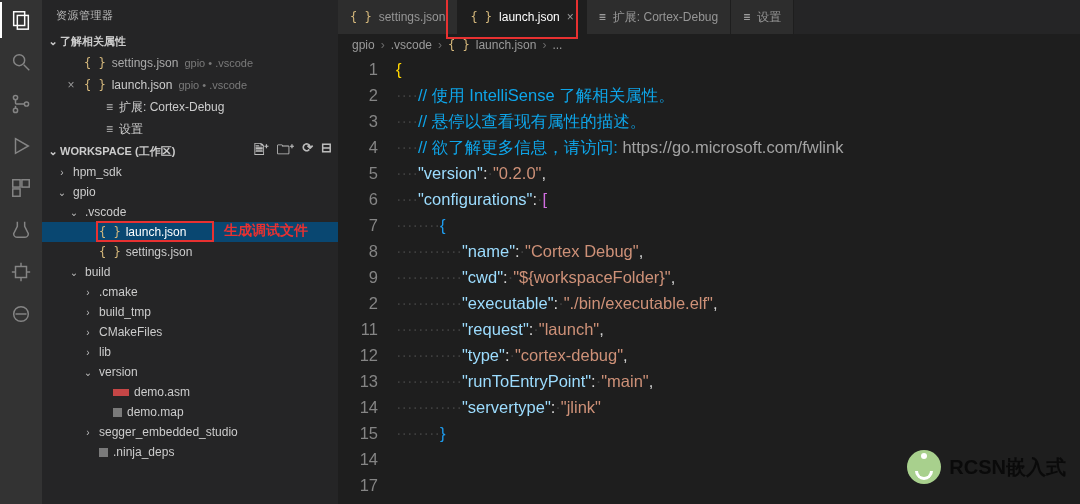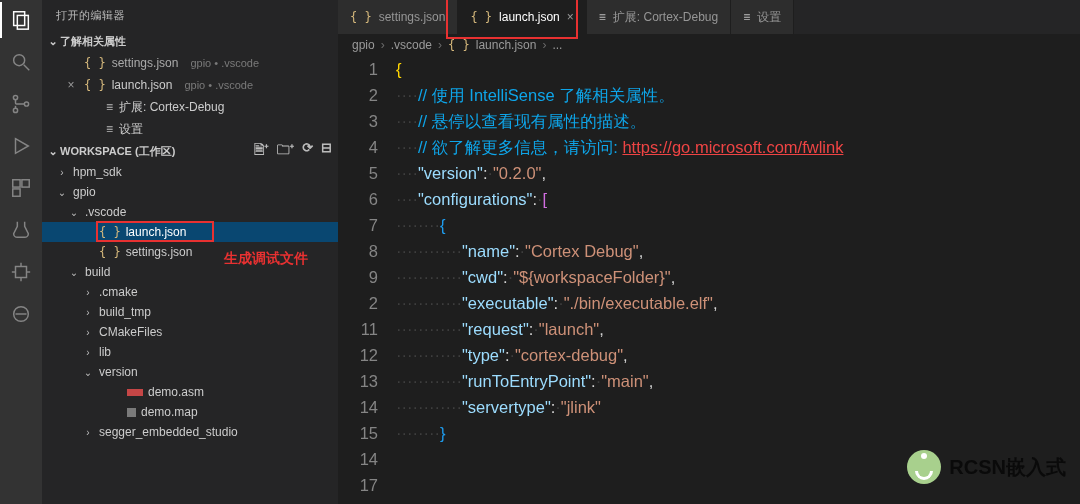--- a/index.html
+++ b/index.html
@@ -17,38 +17,38 @@
   .sidebar { width: 296px; background: #252526; display:flex; flex-direction:column; font-size:12px; }
   .sidebar-title { height:30px; display:flex; align-items:center; padding:0 14px; font-size:11px; letter-spacing:.5px; color:#bbb; }
   .section-header { height:22px; display:flex; align-items:center; padding:0 6px 0 4px; font-size:11px; font-weight:700; color:#ccc; cursor:pointer; }
   .section-header .chev { width:14px; text-align:center; font-size:11px; color:#ccc; }
   .section-header .tools { margin-left:auto; display:flex; gap:8px; color:#bbb; }
   .section-header .tools span { font-size:13px; }
 
   .open-editors .row { height:22px; display:flex; align-items:center; padding-left:22px; gap:6px; color:#ccc; cursor:pointer; }
   .open-editors .row .close { width:14px; text-align:center; color:#999; font-size:12px; }
   .open-editors .row.dim .label { color:#aaa; }
-  .open-editors .row .meta { color:#7a7a7a; font-size:11px; margin-left:6px; }
+  .open-editors .row .meta { color:#7a7a7a; font-size:11px; margin-left:0; }
   .open-editors .row.sub { padding-left:44px; }
 
   .tree { flex:1; overflow:hidden; }
   .tree-row { height:20px; display:flex; align-items:center; gap:5px; color:#ccc; cursor:pointer; position:relative; }
   .tree-row .arrow { width:12px; text-align:center; font-size:10px; color:#bbb; }
   .tree-row.selected { background:#094771; color:#fff; }
   .tree-row.selected .arrow, .tree-row.selected .meta { color:#fff; }
   .depth0 { padding-left:14px; }
   .depth1 { padding-left:26px; }
   .depth2 { padding-left:40px; }
-  .depth3 { padding-left:54px;margin-left:14px; }
+  .depth3 { padding-left:54px; }
 
   .json-icon { font-family: monospace; color:#d7ba7d; font-size:12px; }
   .file-icon { width:9px; height:9px; background:#7a7a7a; display:inline-block; }
   .file-icon.asm { background:#c54646; width:16px; height:7px; }
 
-  .annot { position:absolute; color:#e83131; font-size:14px; font-weight:600; left:182px; top:0;margin-top:28px; }
+  .annot { position:absolute; color:#e83131; font-size:14px; font-weight:600; left:182px; top:0; }
   .redbox-file { position:absolute; border:2px solid #e83131; pointer-events:none; }
 
   
   .editor { flex:1; background:#1e1e1e; display:flex; flex-direction:column; min-width:0; }
   .tabs { height:34px; background:#252526; display:flex; align-items:stretch; }
   .tab { display:flex; align-items:center; padding:0 12px; gap:7px; font-size:12px; color:#969696; background:#2d2d2d; border-right:1px solid #1e1e1e; cursor:pointer; white-space:nowrap; }
   .tab.active { background:#1e1e1e; color:#fff; }
   .tab .close { color:#999; font-size:12px; }
   .gear { color:#bbb; font-size:12px; }
 
@@ -58,21 +58,21 @@
   .code-area { flex:1; display:flex; font-family: Consolas, "Courier New", monospace; font-size:16.5px; line-height:26px; overflow:hidden; }
   .gutter { width:58px; text-align:right; color:#858585; padding-right:18px; }
   .gutter .ln { height:26px; }
   .code { flex:1; white-space:pre; color:#d4d4d4; }
   .code .row { height:26px; }
   .c-brace { color:#ffd602; }
   .c-cmt { color:#0ea5e9; }
   .c-key { color:#9cdcfe; }
   .c-str { color:#ce9178; }
   .c-p { color:#d4d4d4; }
-  .c-link { color:#ef4444; text-decoration:underline; }
+  .c-link { color:#a3a3a3; }
   .c-brkt { color:#d16de0; }
   .c-brkt2 { color:#1e9cee; }
   .dot { color:#3e3e3e; }
 
   .watermark { position:absolute; right:14px; bottom:20px; display:flex; align-items:center; gap:8px; color:#0a0a0a; font-weight:700; font-size:20px; }
   .wm-circle { width:34px; height:34px; border-radius:50%; background:#a8d08d; display:flex; align-items:center; justify-content:center; position:relative; }
   .wm-circle::before { content:""; width:6px; height:6px; border-radius:50%; background:#fff; position:absolute; top:3px; left:14px; }
   .wm-arc { width:18px; height:18px; border:3px solid #fff; border-radius:50%; border-top-color:transparent; border-left-color:transparent; transform:rotate(45deg); position:absolute; bottom:4px; }
 
   .redbox-tab { position:absolute; border:2px solid #e83131; pointer-events:none; }
@@ -132,21 +132,21 @@
     </div>
     <div class="ab-icon">
       <svg viewBox="0 0 24 24" fill="none" stroke="currentColor" stroke-width="1.6">
           <circle cx="12" cy="12" r="8"></circle>
           <line x1="6" y1="12" x2="18" y2="12"></line>
         </svg>
     </div>
   </div>
 
   <div class="sidebar">
-    <div class="sidebar-title">打开的编辑器</div>
+    <div class="sidebar-title">资源管理器</div>
 
     <div class="section-header">
       <span class="chev">⌄</span>
       <span>了解相关属性</span>
     </div>
     <div class="open-editors" id="open-editors">
         <div class="row dim">
           <span class="close"></span>
           <span class="json-icon">{ }</span>
           <span class="label">settings.json</span>
@@ -234,20 +234,25 @@
           <span>demo.asm</span>
         </div>
         <div class="tree-row depth3">
           <span class="arrow"></span>
           <span class="file-icon"></span>
           <span>demo.map</span>
         </div>
         <div class="tree-row depth2">
           <span class="arrow">›</span>
           <span>segger_embedded_studio</span>
+        </div>
+        <div class="tree-row depth2">
+          <span class="arrow"></span>
+          <span class="file-icon"></span>
+          <span>.ninja_deps</span>
         </div>
         <div class="tree-row depth2">
           <span class="arrow"></span>
         </div>
         <div class="redbox-file" style="left: 54px; top: 59px; width: 118px; height: 21px;"></div>
       </div>
   </div>
 
   <div class="editor" style="position:relative">
     <div class="tabs" id="tabs">

